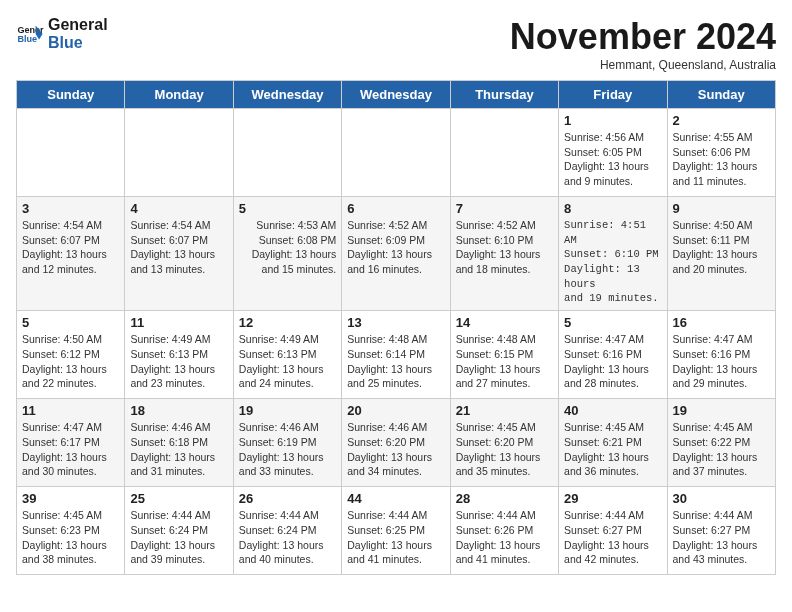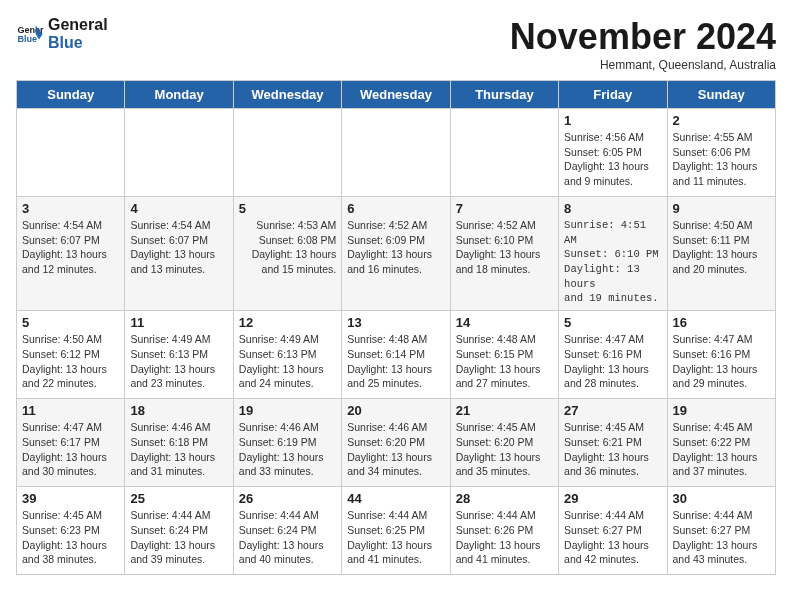--- a/index.html
+++ b/index.html
@@ -265,21 +265,21 @@
 and 34 minutes.</div>
         </td>
         <td>
           <div class="day-number">21</div>
           <div class="day-info" style="white-space: pre-line;">Sunrise: 4:45 AM
 Sunset: 6:20 PM
 Daylight: 13 hours
 and 35 minutes.</div>
         </td>
         <td>
-          <div class="day-number">27</div>
+          <div class="day-number">40</div>
           <div class="day-info" style="white-space: pre-line;">Sunrise: 4:45 AM
 Sunset: 6:21 PM
 Daylight: 13 hours
 and 36 minutes.</div>
         </td>
         <td>
           <div class="day-number">19</div>
           <div class="day-info" style="white-space: pre-line;">Sunrise: 4:45 AM
 Sunset: 6:22 PM
 Daylight: 13 hours

